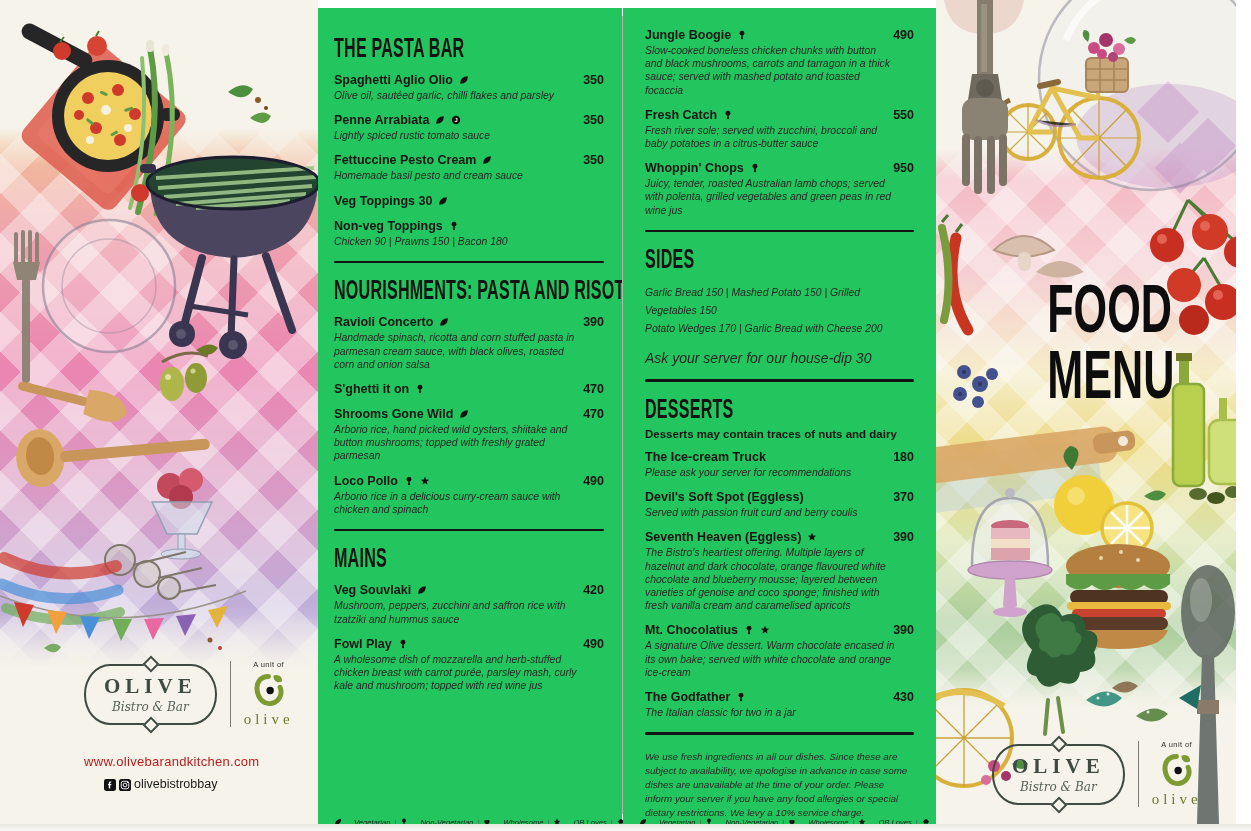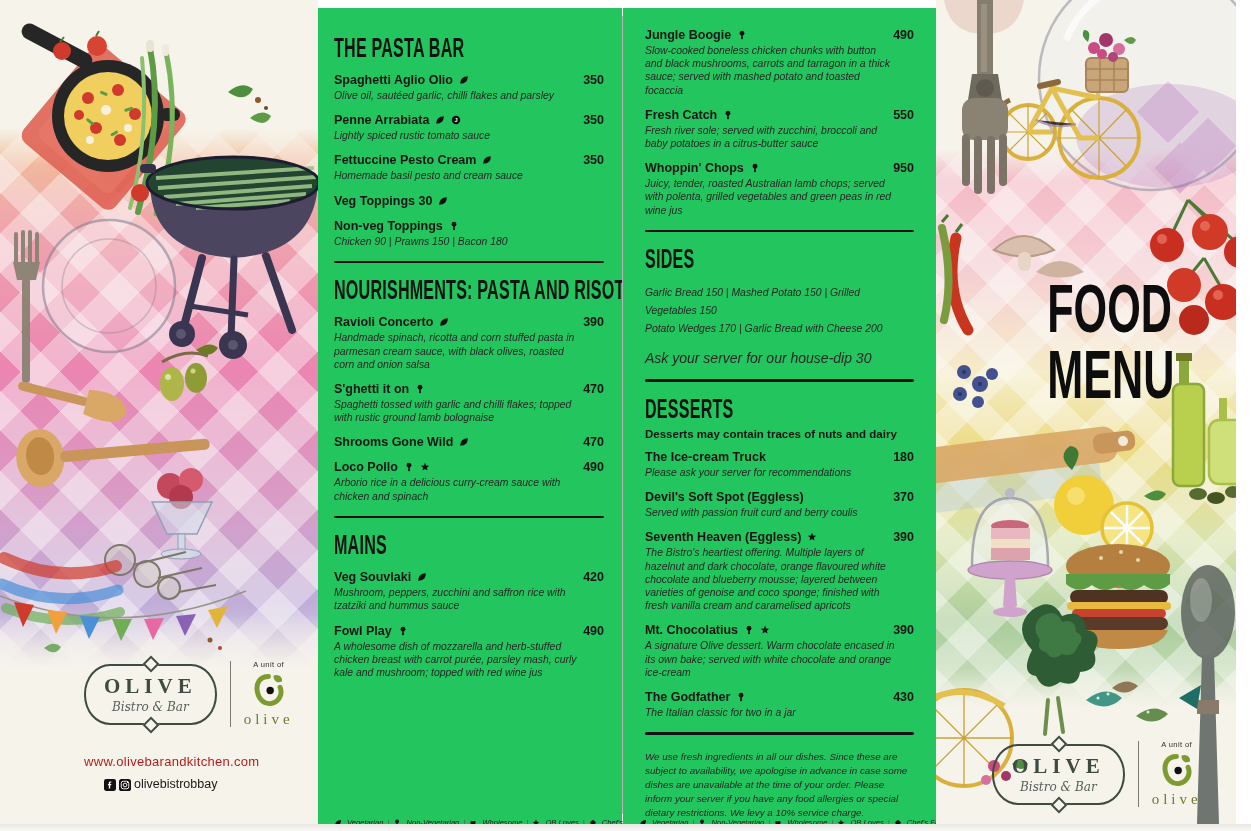--- a/index.html
+++ b/index.html
@@ -40,21 +40,21 @@
   .desc{font-style:italic;font-size:10.4px;line-height:1.27;color:#262626;margin-top:2px;max-width:250px;}
   .mi{display:inline-flex;}
   .mi svg{width:10px;height:10px;display:block;}
   .subtt{font-weight:700;font-size:11.5px;margin:-6px 0 10px;}
   .sline{font-style:italic;font-size:10.4px;line-height:1.7;color:#262626;}
   .snote{font-style:italic;font-size:14px;color:#262626;margin-top:13px;}
   .disclaimer{font-style:italic;font-size:9.8px;line-height:1.45;color:#262626;}
   .legend{position:absolute;bottom:12px;left:16px;right:10px;display:flex;align-items:center;
           font-style:italic;font-size:7.6px;color:#1e1e1e;white-space:nowrap;}
   .legend .mi svg{width:8px;height:8px;}
-  .litem{display:inline-flex;align-items:center;gap:5px;}
+  .litem{display:inline-flex;align-items:flex-start;gap:12px;}
   .lsep{margin:0 4px;color:#555;}
 
   
   .brandrow{position:absolute;display:flex;align-items:center;gap:13px;}
   .panel.left .brandrow{left:84px;top:660px;}
   .panel.right .brandrow{left:56px;top:740px;}
   .lframe{position:relative;border:2.5px solid #3e4a42;border-radius:26px/30px;padding:8px 18px 9px;text-align:center;}
   .lframe::before,.lframe::after{content:"";position:absolute;left:calc(50% - 5px);width:8px;height:8px;
       background:#f6f3ea;border:2px solid #3e4a42;transform:rotate(45deg);}
   .lframe::before{top:-8px;} .lframe::after{bottom:-8px;}
@@ -336,32 +336,32 @@
           <span class="iname">S'ghetti it on</span>
           <span class="mi">
             <svg viewBox="0 0 12 12">
               <circle cx="6" cy="3.8" r="2.9" fill="#111"></circle>
               <path d="M4.9 5.6 L7.1 5.6 L6.8 9 L5.2 9 Z" fill="#111"></path>
               <circle cx="6" cy="9.8" r="1.3" fill="#111"></circle>
             </svg>
           </span>
           <span class="price">470</span>
         </div>
-        <div class="desc">Spaghetti tossed with garlic and chilli flakes; topped with rustic ground lamb bolognaise</div>
       </div>
       <div class="item">
         <div class="irow">
           <span class="iname">Shrooms Gone Wild</span>
           <span class="mi">
             <svg viewBox="0 0 12 12">
               <path d="M1.5 10.5 C1.5 4.5 5 1.8 10.5 1.5 C10.8 7 7.5 10.5 1.5 10.5 Z" fill="#111"></path>
             </svg>
           </span>
           <span class="price">470</span>
         </div>
+        <div class="desc">Arborio rice, hand picked wild oysters, shiitake and button mushrooms; topped with freshly grated parmesan</div>
       </div>
       <div class="item">
         <div class="irow">
           <span class="iname">Loco Pollo</span>
           <span class="mi">
             <svg viewBox="0 0 12 12">
               <circle cx="6" cy="3.8" r="2.9" fill="#111"></circle>
               <path d="M4.9 5.6 L7.1 5.6 L6.8 9 L5.2 9 Z" fill="#111"></path>
               <circle cx="6" cy="9.8" r="1.3" fill="#111"></circle>
             </svg>

